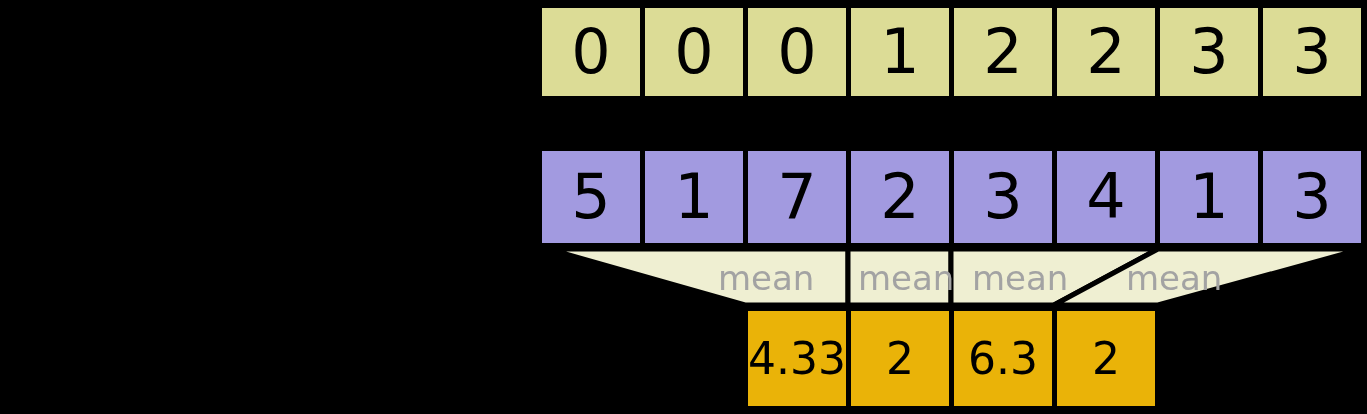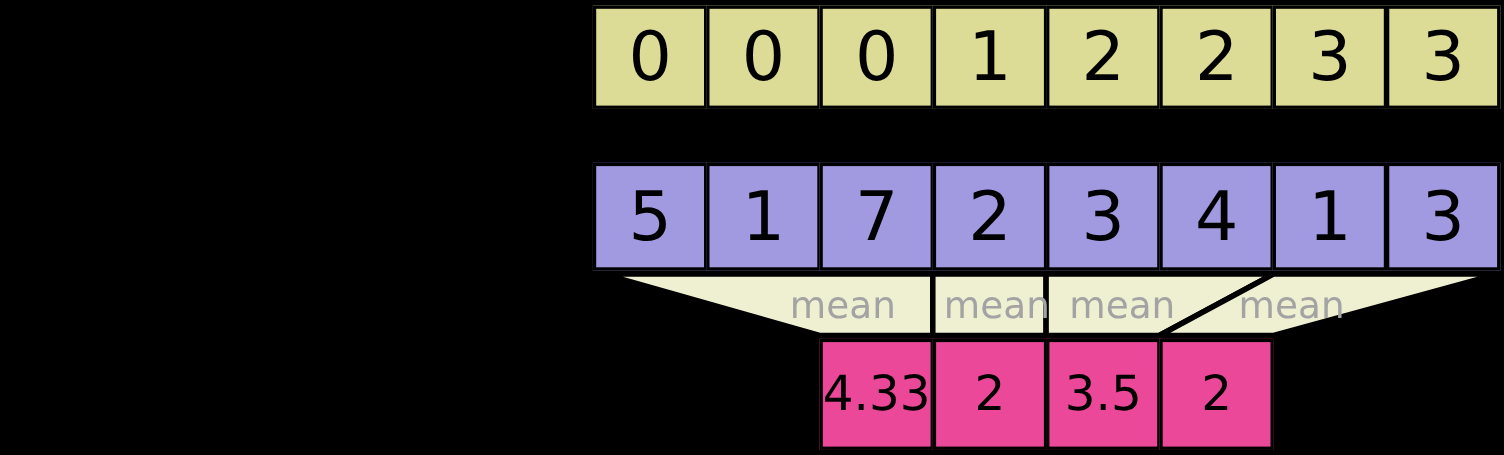--- a/index.html
+++ b/index.html
@@ -16,21 +16,21 @@
     border:3px solid #000;
     display:flex;
     align-items:center;
     justify-content:center;
     color:#000;
     line-height:1;
     user-select:none;
   }
   .row-ids .cell{ background:#dcdc96; font-size:62px; }
   .row-vals .cell{ background:#a29ae0; font-size:62px; }
-  .row-out  .cell{ background:#ec4899; font-size:44px; }
+  .row-out  .cell{ background:#eab308; font-size:44px; }
   #pool-svg{
     position:absolute;
     left:0;top:0;
     width:1367px;height:414px;
     pointer-events:none;
   }
   .pool-poly{ fill:#efefd2; stroke:#000; stroke-width:5; }
   .pool-label{
     position:absolute;
     color:#a3a3a3;
@@ -75,17 +75,17 @@
   </svg>
 
   <div class="pool-label" style="left:718px;top:261px;">mean</div>
   <div class="pool-label" style="left:858px;top:261px;">mean</div>
   <div class="pool-label" style="left:972px;top:261px;">mean</div>
   <div class="pool-label" style="left:1126px;top:261px;">mean</div>
 
   <div class="row-out">
     <div class="cell" style="left:745px;top:308px;width:104px;height:101px;">4.33</div>
     <div class="cell" style="left:848px;top:308px;width:104px;height:101px;">2</div>
-    <div class="cell" style="left:951px;top:308px;width:104px;height:101px;">3.5</div>
+    <div class="cell" style="left:951px;top:308px;width:104px;height:101px;">6.3</div>
     <div class="cell" style="left:1054px;top:308px;width:104px;height:101px;">2</div>
   </div>
 
 </div>
 
 </body></html>

